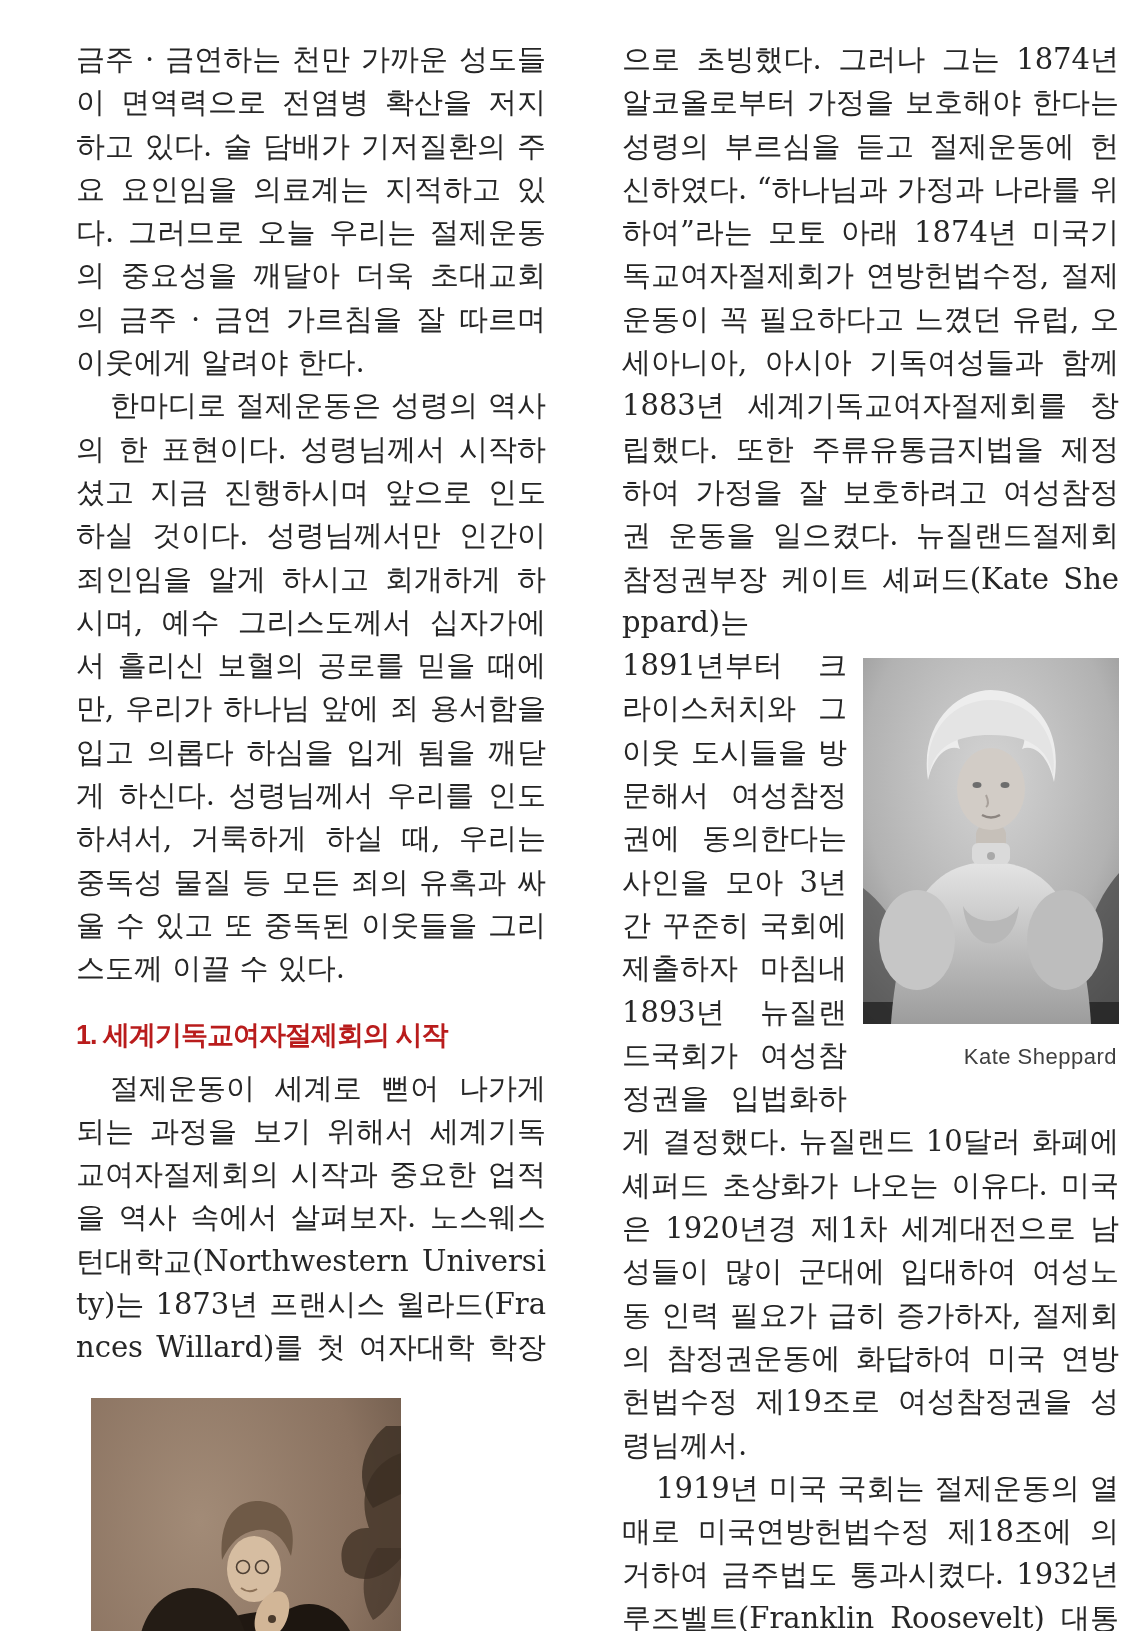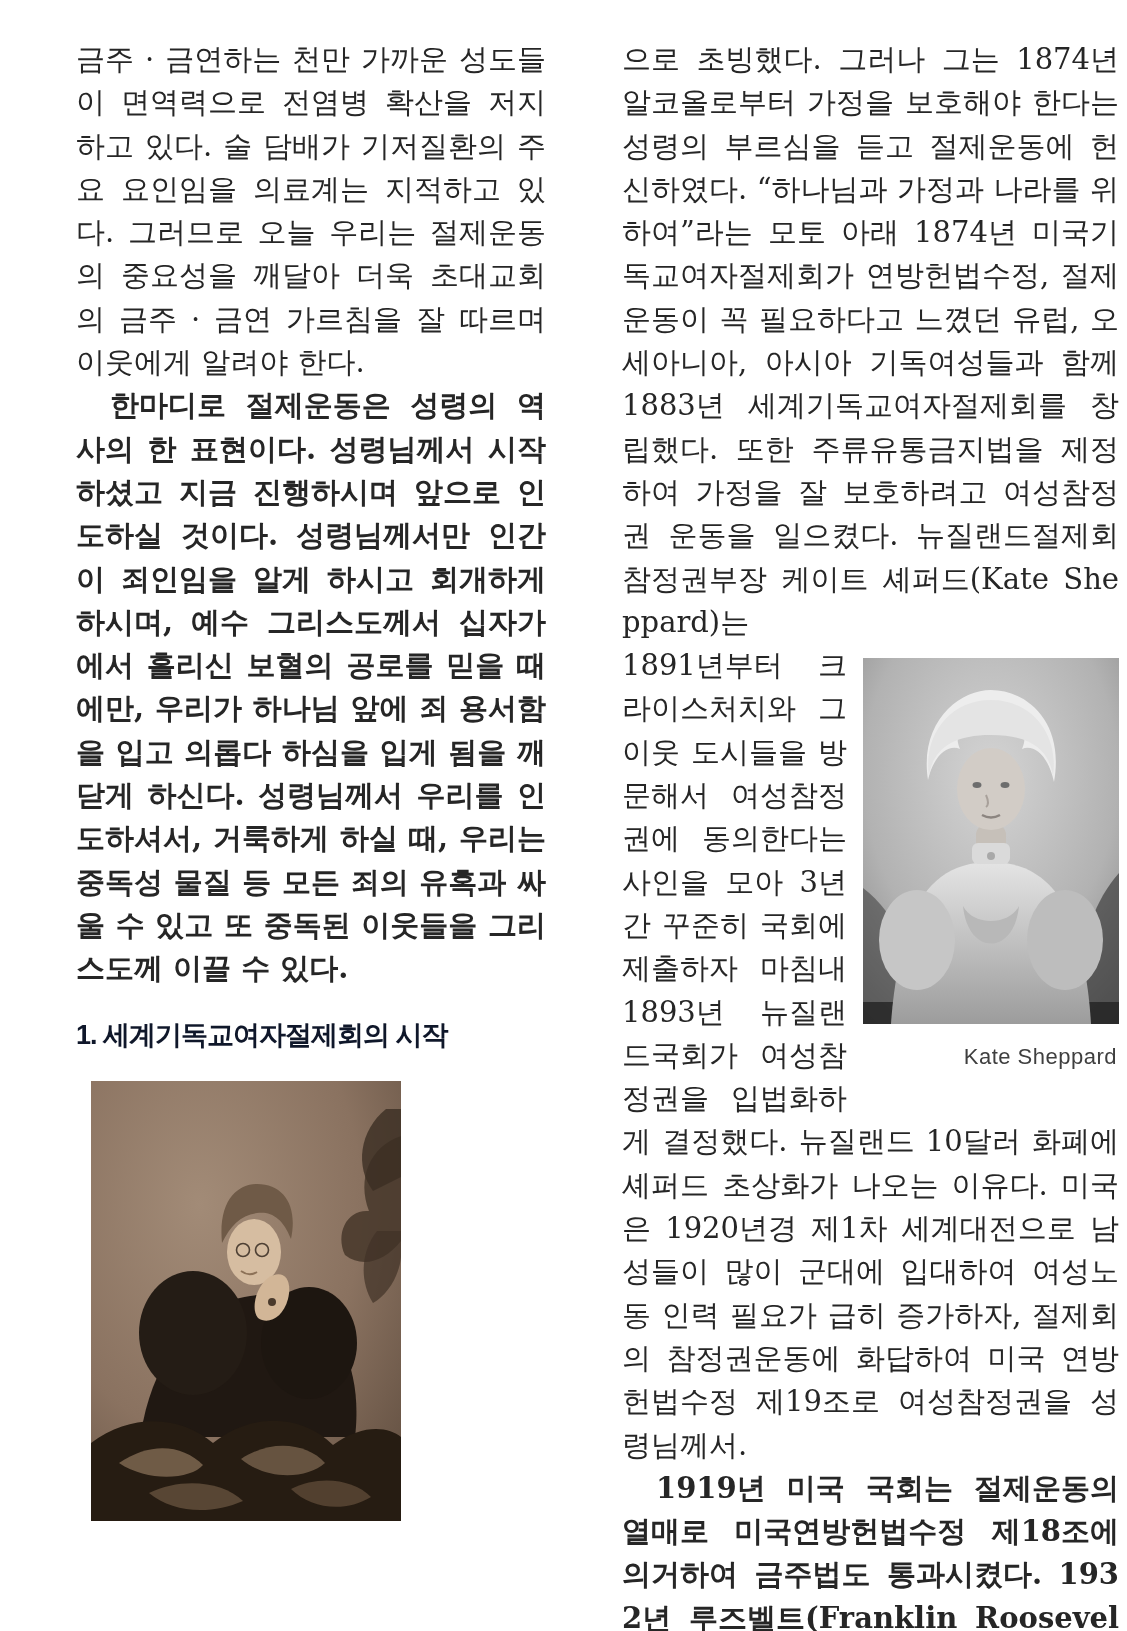--- a/index.html
+++ b/index.html
@@ -10,25 +10,25 @@
     margin-left:32px;
   }
   .cols{display:flex;gap:76px;}
   .col-left{width:470px;flex:0 0 470px;}
   .col-right{width:497px;flex:0 0 497px;}
   p.body-p{
     font-family:"DejaVu Serif","Liberation Serif",serif;
     font-size:29px;line-height:43.3px;color:#262626;
     text-align:justify;word-break:break-all;margin:0;
   }
-  p.indent{text-indent:34px;font-weight:bold;}
+  p.indent{text-indent:34px;}
   p.justify-last{text-align-last:justify;}
   h2.sec-heading{
     font-family:"Liberation Sans","DejaVu Sans",sans-serif;
-    font-size:27px;font-weight:700;color:#0f172a;letter-spacing:-1px;
+    font-size:27px;font-weight:700;color:#b91c1c;letter-spacing:-1px;
     margin:26px 0 14px 0;
   }
   .cap{
     font-family:Liberation Sans, sans-serif;
     font-size:22px;color:#3f3f3f;letter-spacing:0.5px;
   }
   
   .kate-fig{
     display:block;float:right;width:256px;
     margin:14px 0 6px 16px;
@@ -45,20 +45,21 @@
 </head>
 <body>
 
 <div class="page">
   <div class="cols">
 
     <div class="col-left">
       <p class="body-p">금주 · 금연하는 천만 가까운 성도들이 면역력으로 전염병 확산을 저지하고 있다. 술 담배가 기저질환의 주요 요인임을 의료계는 지적하고 있다. 그러므로 오늘 우리는 절제운동의 중요성을 깨달아 더욱 초대교회의 금주 · 금연 가르침을 잘 따르며 이웃에게 알려야 한다.</p>
       <p class="body-p indent">한마디로 절제운동은 성령의 역사의 한 표현이다. 성령님께서 시작하셨고 지금 진행하시며 앞으로 인도하실 것이다. 성령님께서만 인간이 죄인임을 알게 하시고 회개하게 하시며, 예수 그리스도께서 십자가에서 흘리신 보혈의 공로를 믿을 때에만, 우리가 하나님 앞에 죄 용서함을 입고 의롭다 하심을 입게 됨을 깨닫게 하신다. 성령님께서 우리를 인도하셔서, 거룩하게 하실 때, 우리는 중독성 물질 등 모든 죄의 유혹과 싸울 수 있고 또 중독된 이웃들을 그리스도께 이끌 수 있다.</p>
       <h2 class="sec-heading">1. 세계기독교여자절제회의 시작</h2>
+      <p class="body-p indent justify-last">절제운동이 세계로 뻗어 나가게 되는 과정을 보기 위해서 세계기독교여자절제회의 시작과 중요한 업적을 역사 속에서 살펴보자. 노스웨스턴대학교(Northwestern University)는 1873년 프랜시스 윌라드(Frances Willard)를 첫 여자대학 학장</p>
 
       <div class="frances-fig">
         <svg viewBox="0 0 310 440" width="310" height="440" role="img">
           <defs>
             <radialGradient id="fbg" cx="35%" cy="28%" r="95%">
               <stop offset="0%" stop-color="#a28b77"></stop>
               <stop offset="55%" stop-color="#8a7260"></stop>
               <stop offset="100%" stop-color="#5d4b3d"></stop>
             </radialGradient>
           </defs>

